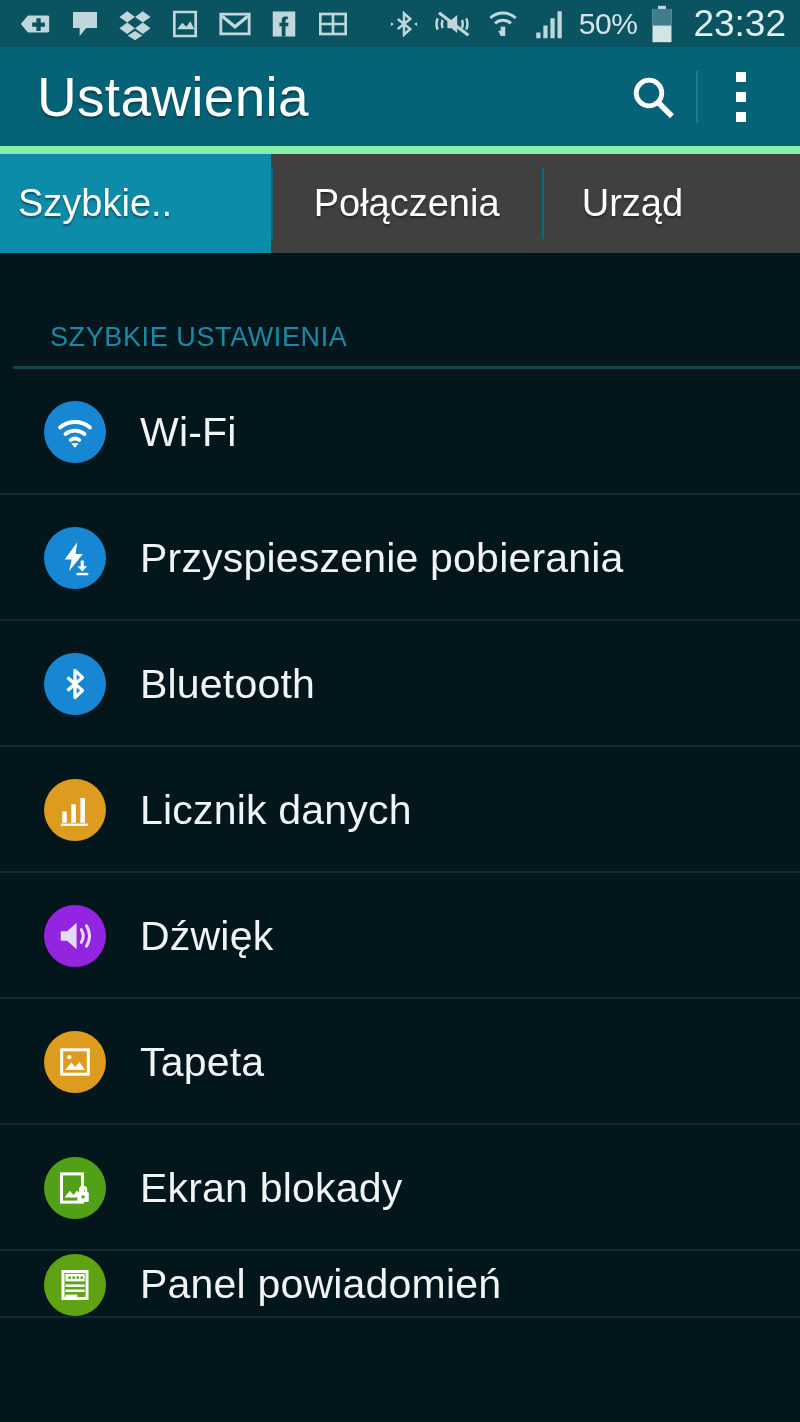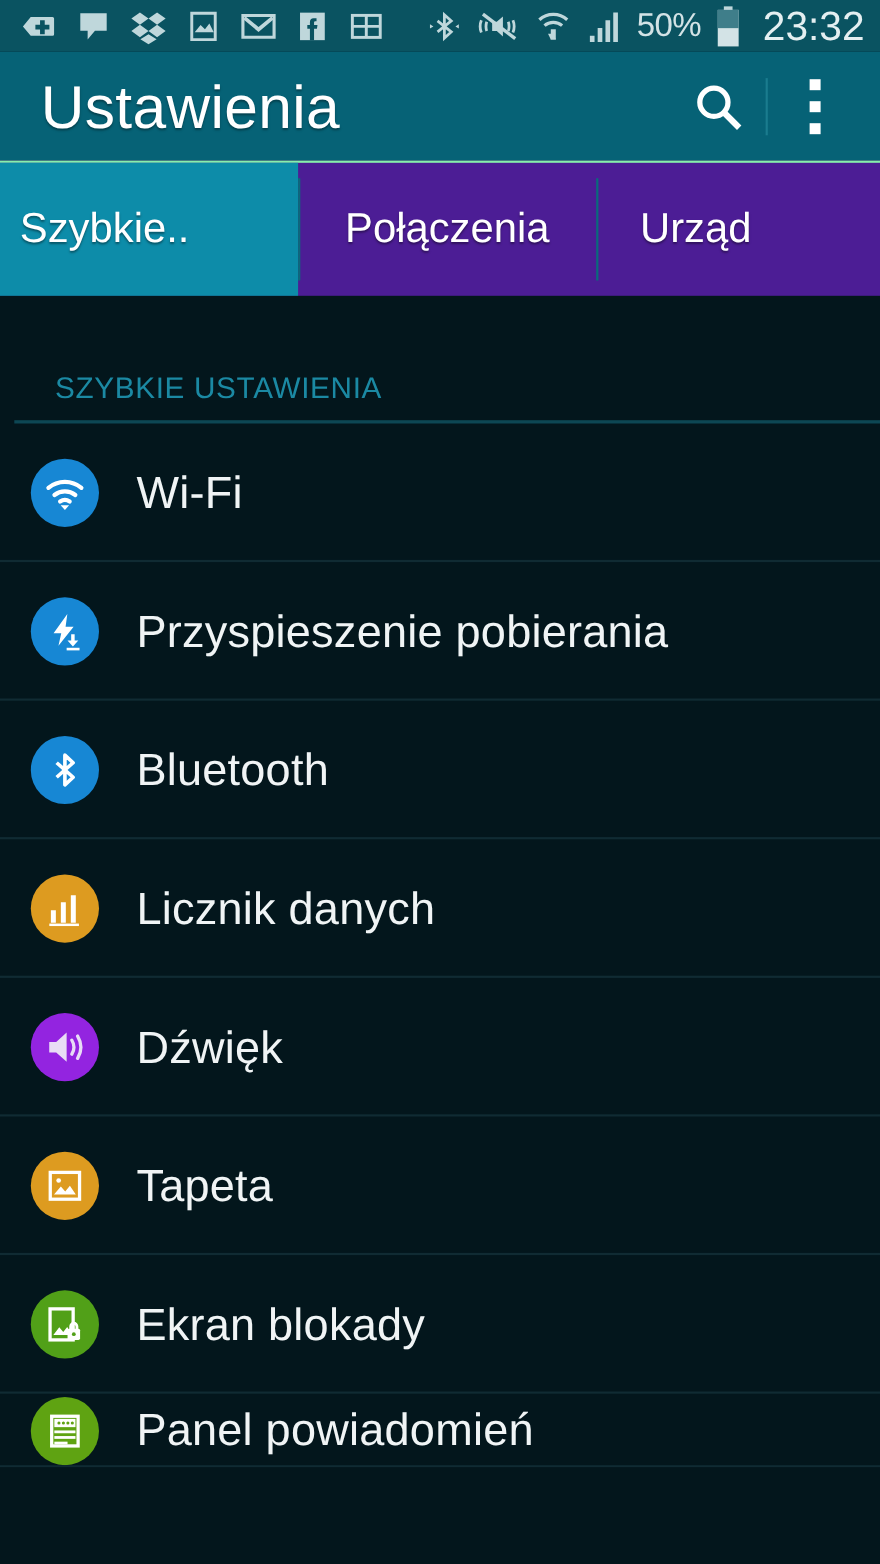--- a/index.html
+++ b/index.html
@@ -47,23 +47,23 @@
     height:100%;
   }
   #search-btn { width:86px; }
   .ab-sep { width:2px; height:52px; background:#1a7c8e; }
   #overflow-btn { width:86px; margin-right:16px; }
   .dots { display:flex; flex-direction:column; gap:10px; align-items:center; }
   .dot { width:10px; height:10px; background:#ffffff; }
 
   
   .tabbar {
-    position:relative; display:flex; width:100%; height:123px;
-    background:#4c1d95;
-    border-top:2px solid #86efac;
+    position:relative; display:flex; width:100%; height:107px;
+    background:#404040;
+    border-top:8px solid #86efac;
   }
   .tab {
     display:flex; align-items:center; justify-content:center;
     color:#ffffff; font-size:38px; font-weight:400;
     height:100%; position:relative;
     text-shadow:0 2px 2px rgba(0,0,0,.40);
   }
   .tab + .tab::before {
     content:""; position:absolute; left:0; top:14px; bottom:14px;
     width:2px; background:#0b6a7c;
@@ -82,21 +82,21 @@
   }
   .section-header-label {
     color:#1b89a3; font-size:27px; letter-spacing:0.6px;
   }
   .section-rule {
     position:absolute; left:0; right:0; bottom:0; height:3px;
     background:#0d4754;
   }
   .row {
     position:relative; height:126px; display:flex; align-items:center;
-    padding-left:28px;
+    padding-left:44px;
   }
   .row::after {
     content:""; position:absolute; left:0; right:0; bottom:0;
     height:2px; background:#102b33;
   }
   .row-icon {
     width:62px; height:62px; border-radius:50%;
     display:flex; align-items:center; justify-content:center;
     flex:0 0 62px;
   }

